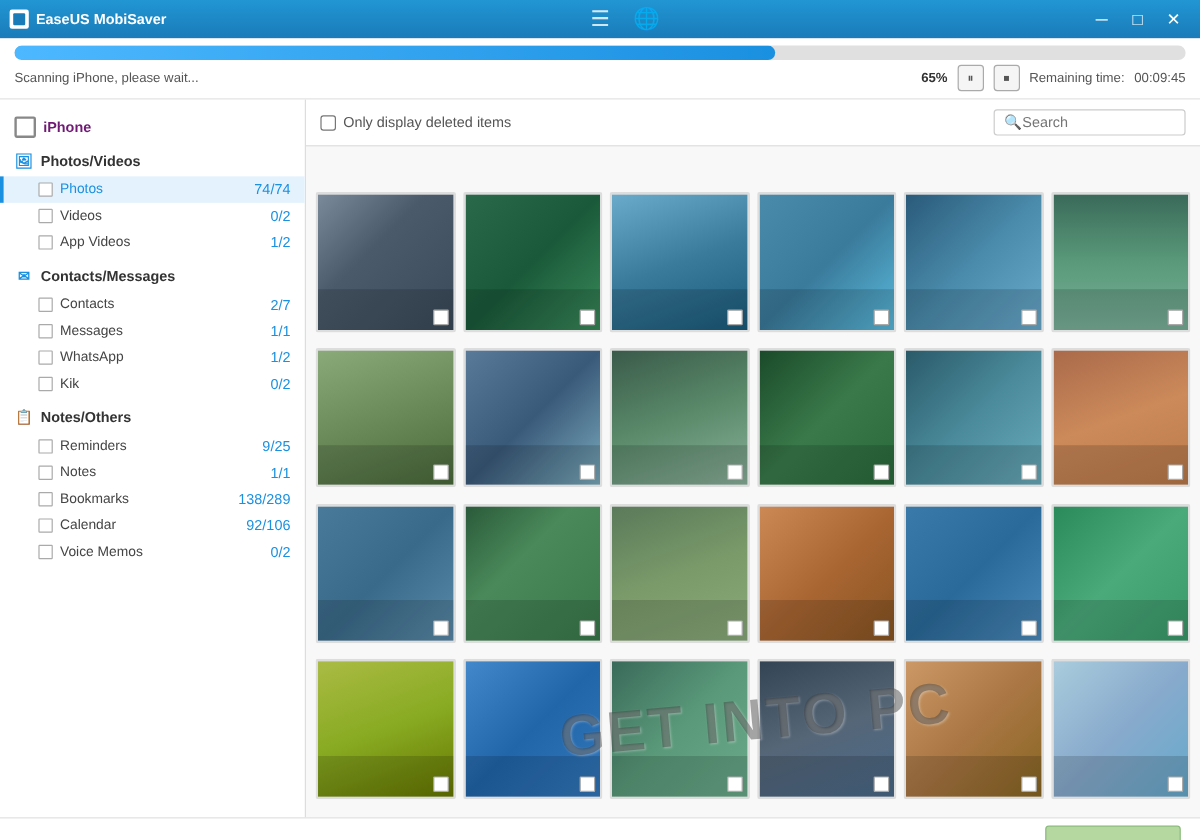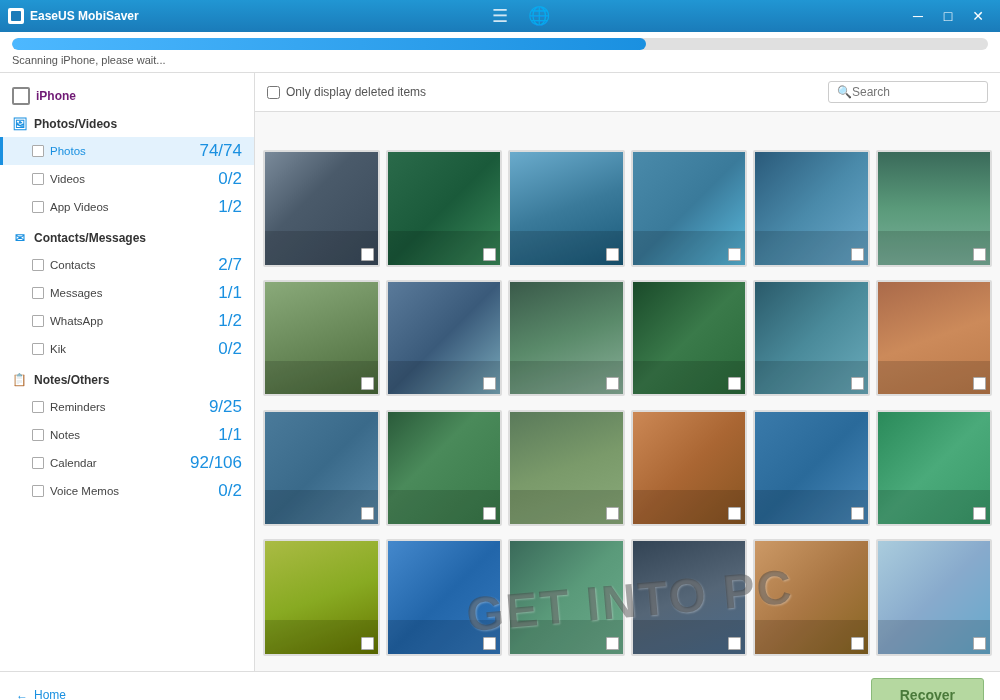--- a/index.html
+++ b/index.html
@@ -68,21 +68,21 @@
       display: flex;
       align-items: center;
       gap: 6px;
       cursor: pointer;
       color: #444;
       font-size: 11.5px;
     }
     .sidebar-item.active { background: #e3f2fd; color: #1a90e0; border-left: 3px solid #1a90e0; padding-left: 29px; }
     .sidebar-item .checkbox { width: 12px; height: 12px; border: 1px solid #aaa; border-radius: 1px; flex-shrink: 0; background: white; }
     .sidebar-item .label { flex: 1; }
-    .sidebar-item .count { color: #1a90e0; font-size: 17px; white-space: nowrap; }
+    .sidebar-item .count { color: #1a90e0; font-size: 12px; white-space: nowrap; }
 
     
     .content-area {
       flex: 1;
       background: #f8f8f8;
       display: flex;
       flex-direction: column;
       overflow: hidden;
       gap: 30px;
     }
@@ -241,20 +241,27 @@
     <button class="title-bar-btn">✕</button>
   </div>
 </div>
 
 <div class="progress-area">
   <div class="progress-bar-container">
     <div class="progress-bar-fill"></div>
   </div>
   <div class="progress-info">
     <span class="progress-text">Scanning iPhone, please wait...</span>
+    <div class="progress-right">
+      <span class="progress-pct">65%</span>
+      <button class="ctrl-btn">⏸</button>
+      <button class="ctrl-btn">⏹</button>
+      <span>Remaining time:</span>
+      <span>00:09:45</span>
+    </div>
   </div>
 </div>
 
 <div class="main-layout">
 
   <div class="sidebar scrollbar-thin">
     <div class="sidebar-device">
       <span>iPhone</span>
     </div>
 
@@ -314,20 +321,25 @@
       </div>
       <div class="sidebar-item">
         <div class="checkbox"></div>
         <span class="label">Reminders</span>
         <span class="count">9/25</span>
       </div>
       <div class="sidebar-item">
         <div class="checkbox"></div>
         <span class="label">Notes</span>
         <span class="count">1/1</span>
+      </div>
+      <div class="sidebar-item">
+        <div class="checkbox"></div>
+        <span class="label">Bookmarks</span>
+        <span class="count">138/289</span>
       </div>
       <div class="sidebar-item">
         <div class="checkbox"></div>
         <span class="label">Calendar</span>
         <span class="count">92/106</span>
       </div>
       <div class="sidebar-item">
         <div class="checkbox"></div>
         <span class="label">Voice Memos</span>
         <span class="count">0/2</span>

